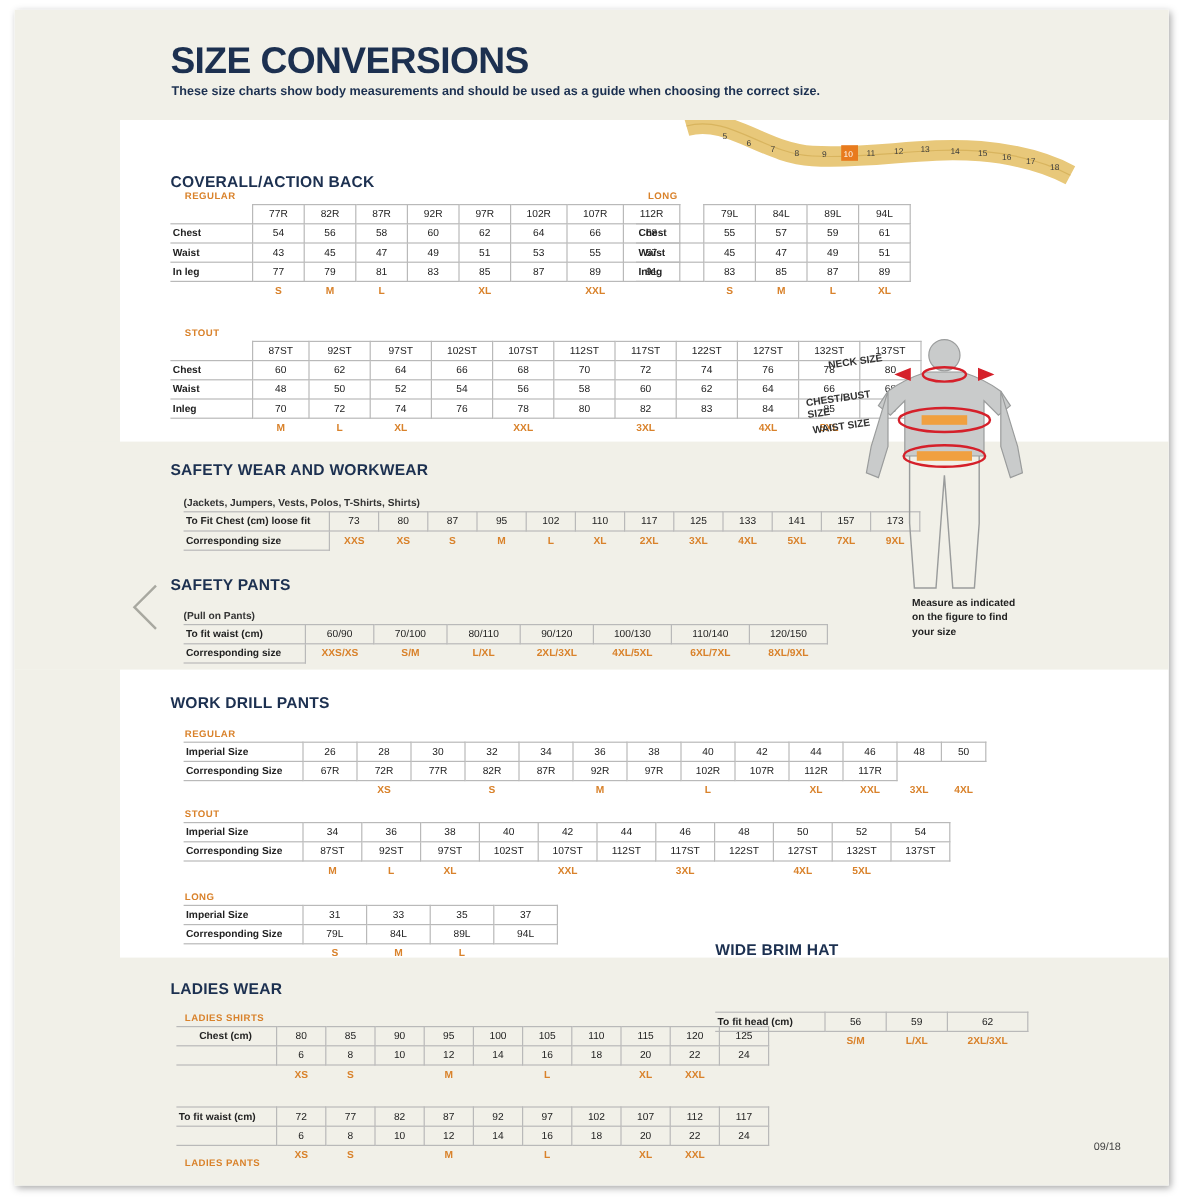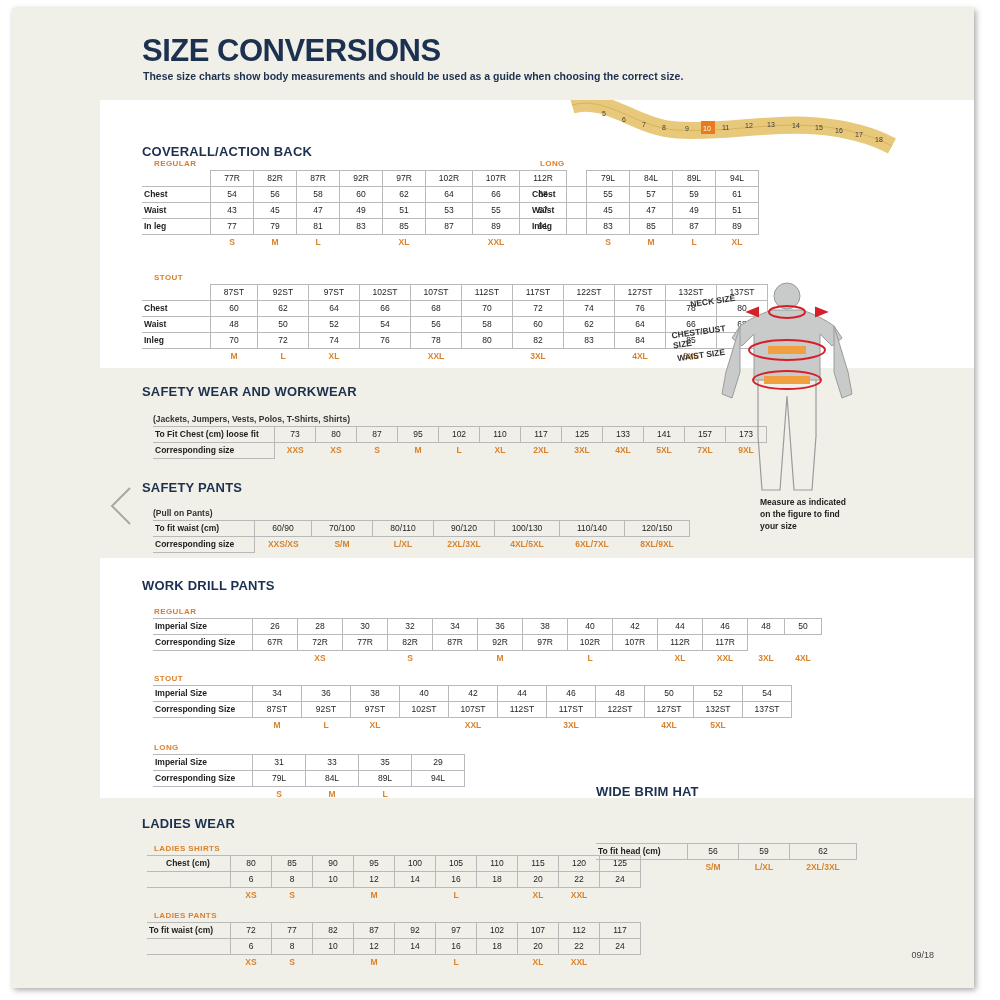--- a/index.html
+++ b/index.html
@@ -442,21 +442,21 @@
     </table>
 
     <div class="sublabel" style="left:142px;top:735px;">LONG</div>
     <table class="grid" style="left:141px;top:746px;">
       <tbody>
         <tr>
           <td class="rowhdr" style="width:94px;">Imperial Size</td>
           <td style="width:46px;">31</td>
           <td style="width:46px;">33</td>
           <td style="width:46px;">35</td>
-          <td style="width:46px;">29</td>
+          <td style="width:46px;">37</td>
         </tr>
         <tr>
           <td class="rowhdr">Corresponding Size</td>
           <td>79L</td>
           <td>84L</td>
           <td>89L</td>
           <td>94L</td>
         </tr>
         <tr class="szrow">
           <td></td>
@@ -507,21 +507,21 @@
           <td></td>
           <td>L</td>
           <td></td>
           <td>XL</td>
           <td>XXL</td>
           <td></td>
         </tr>
       </tbody>
     </table>
 
-    <div class="sublabel" style="left:142px;top:903px;">LADIES PANTS</div>
+    <div class="sublabel" style="left:142px;top:957px;">LADIES PANTS</div>
     <table class="grid" style="left:135px;top:914px;">
       <tbody>
         <tr>
           <td class="rowhdr" style="width:78px;">To fit waist (cm)</td>
           <td style="width:34px;">72</td>
           <td style="width:34px;">77</td>
           <td style="width:34px;">82</td>
           <td style="width:34px;">87</td>
           <td style="width:34px;">92</td>
           <td style="width:34px;">97</td>

